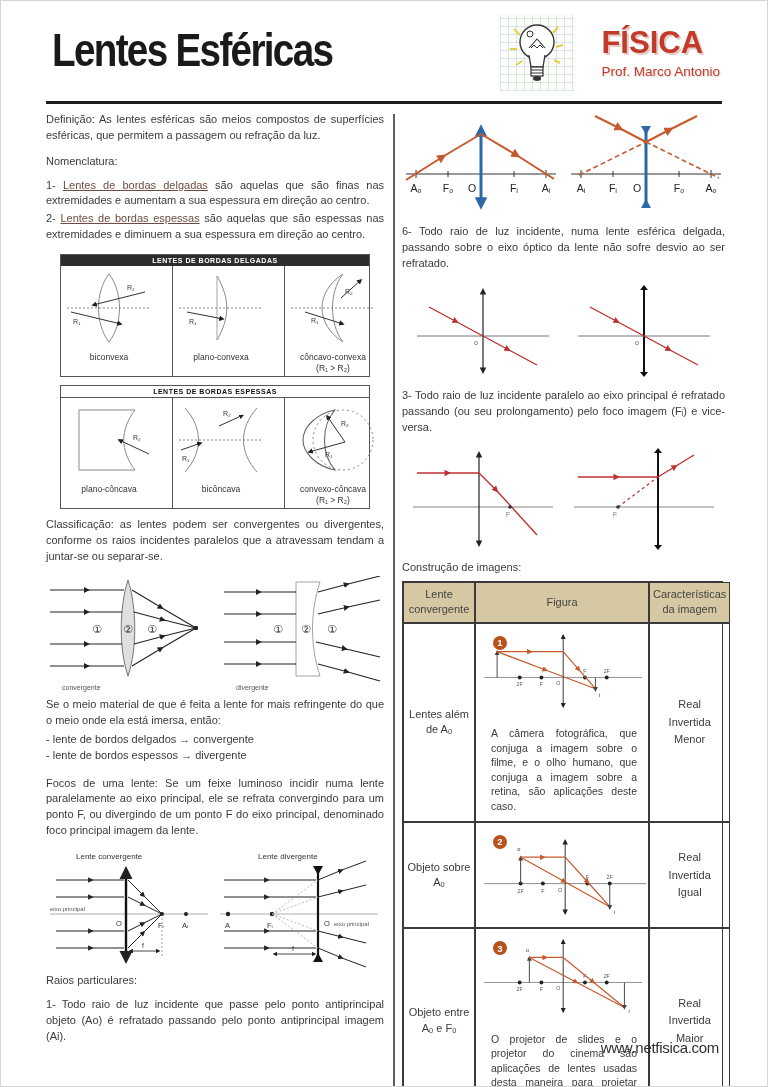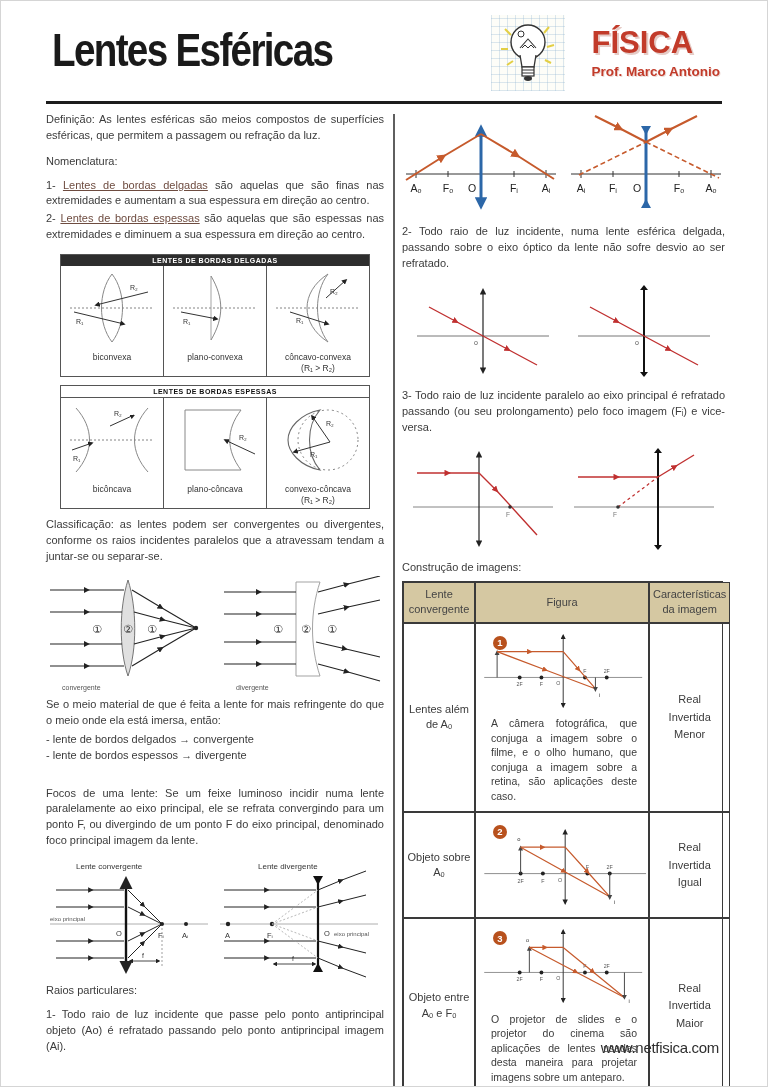--- a/index.html
+++ b/index.html
@@ -11,21 +11,21 @@
   .hdr-title{position:absolute;left:6px;top:8px;font-size:46px;font-weight:bold;color:#1a1a1a;
              letter-spacing:-2px;transform:scaleX(.84);transform-origin:left;white-space:nowrap;}
   .logo{position:absolute;right:0;top:0;display:flex;align-items:center;gap:27px;}
   .bulb-box{width:74px;height:76px;background-color:#fdfdf8;
     background-image:
       repeating-linear-gradient(0deg,rgba(130,170,205,.28) 0 1px,transparent 1px 8px),
       repeating-linear-gradient(90deg,rgba(130,170,205,.28) 0 1px,transparent 1px 8px);}
   .logo-text{text-align:left;padding-right:2px;}
   .fisica{font-size:31px;font-weight:bold;color:#c23b2a;letter-spacing:0;
           text-shadow:2px 2px 0 rgba(160,70,50,.28);line-height:1;}
-  .prof{font-size:13.5px;font-weight:bold;color:#c23b2a;margin-top:6px;text-shadow:1px 1px 0 rgba(160,70,50,.2);}
+  .prof{font-size:13.5px;font-weight:normal;color:#c23b2a;margin-top:6px;text-shadow:1px 1px 0 rgba(160,70,50,.2);}
   .hdr-rule{height:3px;background:#1c1c1c;margin:4px 45px 0 45px;}
   
   .cols{display:flex;align-items:stretch;margin:8px 42px 0 45px;min-height:888px;}
   .col-l{width:338px;flex:none;}
   .vdiv{width:2px;background:#5f5f5f;margin:2px 7px 0 9px;flex:none;}
   .col-r{flex:1;min-width:0;}
   .para{font-size:11px;line-height:1.44;text-align:justify;margin:0 0 11px 0;}
   .head{font-size:11px;margin:0 0 11px 0;}
   .tight{margin-bottom:2px;}
   .ulink{text-decoration:underline;color:#6e4c40;}
@@ -33,35 +33,35 @@
   
   figure{margin:0;}
   .figrow{display:flex;justify-content:space-between;align-items:flex-end;}
   .fig-cap{font-size:7px;color:#555;padding-left:16px;margin-top:-2px;}
   
   .lens-table{border:1.2px solid #555;margin:2px 14px 8px 14px;background:#fff;}
   .lt-title{background:#2d2d2d;color:#fff;font-size:7px;font-weight:bold;text-align:center;
             letter-spacing:.5px;padding:2px 0;}
   .lt-title.light{background:#fff;color:#111;border-bottom:1.2px solid #555;}
   .lt-row{display:flex;}
-  .lt-cell{flex:1;border-right:1px solid #555;text-align:center;padding:2px 0 3px 0;}
+  .lt-cell{flex:1;border-right:1px solid #555;text-align:center;padding:2px 15px 3px 0;}
   .lt-cell:last-child{border-right:none;}
   .lt-cap{font-size:8.5px;color:#333;line-height:1.25;}
   
   .constr{font-size:11px;margin:0 0 8px 0;}
   .ctable{display:grid;grid-template-columns:72px 174px 1fr;border:1.5px solid #3a3a3a;
           margin-right:2px;background:#fff;}
   .ccell{border:0.75px solid #3a3a3a;display:flex;flex-direction:column;align-items:center;justify-content:center;
          text-align:center;font-size:11px;line-height:1.4;padding:4px 3px;box-sizing:border-box;}
   .chead{background:#d5c8a2;color:#444;min-height:36px;}
   .figwrap{position:relative;width:100%;padding:4px 2px 2px 2px;box-sizing:border-box;}
   .badge{position:absolute;left:14px;top:8px;width:14px;height:14px;border-radius:50%;
          background:#b8511d;color:#fff;font-size:9.5px;font-weight:bold;
          display:flex;align-items:center;justify-content:center;}
-  .figcap{font-size:10.5px;line-height:1.38;text-align:justify;margin:2px 6px 2px 10px;color:#3b3b3b;}
+  .figcap{font-size:10.5px;line-height:1.38;text-align:justify;margin:12px 6px 2px 10px;color:#3b3b3b;}
   .charcell div{margin:1px 0;}
   
   .foot{position:absolute;right:48px;bottom:30px;font-size:15px;font-weight:normal;color:#2e2e2e;
         letter-spacing:-.3px;}
   svg text{font-family:"Liberation Sans","DejaVu Sans",sans-serif;}
 </style>
 </head>
 <body>
 
 <svg width="0" height="0" style="position:absolute" aria-hidden="true">
@@ -163,37 +163,37 @@
             <div class="lt-cap">(R₁ &gt; R₂)</div>
           </div>
         </div>
       </figure>
 
       <figure class="lens-table">
         <div class="lt-title light">LENTES DE BORDAS ESPESSAS</div>
         <div class="lt-row">
           <div class="lt-cell">
             <svg viewBox="0 0 96 80" width="96" height="80">
+              <path d="M18 10 H74 C59 30,59 50,74 70 H18 Z" fill="none" stroke="#888" stroke-width="1"></path>
+              <line x1="88" y1="54" x2="58" y2="40" stroke="#333" stroke-width="1" marker-end="url(#m-bk)"></line>
+              <text x="72" y="40" font-size="7" fill="#333">R₂</text>
+            </svg>
+            <div class="lt-cap">plano-côncava</div>
+          </div>
+          <div class="lt-cell">
+            <svg viewBox="0 0 96 80" width="96" height="80">
               <line x1="6" y1="40" x2="90" y2="40" stroke="#666" stroke-width=".8" stroke-dasharray="2,2"></line>
               <path d="M12 8 C30 28,30 52,12 72" fill="none" stroke="#888" stroke-width="1"></path>
               <path d="M84 8 C66 28,66 52,84 72" fill="none" stroke="#888" stroke-width="1"></path>
               <line x1="46" y1="26" x2="70" y2="15" stroke="#333" stroke-width="1" marker-end="url(#m-bk)"></line>
               <line x1="8" y1="50" x2="28" y2="43" stroke="#333" stroke-width="1" marker-end="url(#m-bk)"></line>
               <text x="50" y="16" font-size="7" fill="#333">R₂</text>
               <text x="9" y="61" font-size="7" fill="#333">R₁</text>
             </svg>
             <div class="lt-cap">bicôncava</div>
-          </div>
-          <div class="lt-cell">
-            <svg viewBox="0 0 96 80" width="96" height="80">
-              <path d="M18 10 H74 C59 30,59 50,74 70 H18 Z" fill="none" stroke="#888" stroke-width="1"></path>
-              <line x1="88" y1="54" x2="58" y2="40" stroke="#333" stroke-width="1" marker-end="url(#m-bk)"></line>
-              <text x="72" y="40" font-size="7" fill="#333">R₂</text>
-            </svg>
-            <div class="lt-cap">plano-côncava</div>
           </div>
           <div class="lt-cell">
             <svg viewBox="0 0 96 80" width="96" height="80">
               <circle cx="58" cy="40" r="30" fill="none" stroke="#777" stroke-width=".9" stroke-dasharray="2,3"></circle>
               <path d="M50 10 C30 14,18 28,18 40 C18 52,30 66,50 70 C36 54,36 26,50 10 Z" fill="none" stroke="#666" stroke-width="1.1"></path>
               <line x1="60" y1="42" x2="42" y2="16" stroke="#333" stroke-width="1" marker-end="url(#m-bk)"></line>
               <line x1="60" y1="42" x2="24" y2="52" stroke="#333" stroke-width="1" marker-end="url(#m-bk)"></line>
               <text x="56" y="26" font-size="7" fill="#333">R₂</text>
               <text x="40" y="57" font-size="7" fill="#333">R₁</text>
             </svg>
@@ -240,21 +240,21 @@
               <text x="86" y="57" font-size="11" fill="#333" text-anchor="middle">②</text>
               <text x="112" y="57" font-size="11" fill="#333" text-anchor="middle">①</text>
             </svg>
             <div class="fig-cap">divergente</div>
           </div>
         </div>
       </figure>
 
       <p class="para tight" style="margin-top:6px">Se o meio material de que é feita a lente for mais refringente do que o meio onde ela está imersa, então:</p>
       <div class="liline">- lente de bordos delgados → convergente</div>
-      <div class="liline" style="margin-bottom:22px">- lente de bordos espessos → divergente</div>
+      <div class="liline" style="margin-bottom:12px">- lente de bordos espessos → divergente</div>
 
       <p class="para">Focos de uma lente: Se um feixe luminoso incidir numa lente paralelamente ao eixo principal, ele se refrata convergindo para um ponto F, ou divergindo de um ponto F do eixo principal, denominado foco principal imagem da lente.</p>
 
       <figure>
         <div class="figrow">
           <svg viewBox="0 0 168 124" width="168" height="124">
             <text x="30" y="9" font-size="8" fill="#333">Lente convergente</text>
             <line x1="4" y1="64" x2="162" y2="64" stroke="#999" stroke-width=".8"></line>
             <text x="4" y="61" font-size="6" fill="#555">eixo principal</text>
             <line x1="80" y1="20" x2="80" y2="110" stroke="#111" stroke-width="2.4" marker-start="url(#m-bk)" marker-end="url(#m-bk)"></line>
@@ -345,21 +345,21 @@
             <line x1="79" y1="28" x2="152" y2="64" stroke="#c65a2c" stroke-width="1.6" stroke-dasharray="5,3"></line>
             <text x="14" y="78" font-size="10.5" fill="#222" text-anchor="middle">Aᵢ</text>
             <text x="46" y="78" font-size="10.5" fill="#222" text-anchor="middle">Fᵢ</text>
             <text x="70" y="78" font-size="10.5" fill="#222" text-anchor="middle">O</text>
             <text x="112" y="78" font-size="10.5" fill="#222" text-anchor="middle">Fₒ</text>
             <text x="144" y="78" font-size="10.5" fill="#222" text-anchor="middle">Aₒ</text>
           </svg>
         </div>
       </figure>
 
-      <p class="para">2- Todo raio de luz incidente, numa lente esférica delgada, passando sobre o eixo óptico da lente não sofre desvio ao ser refratado.</p>
+      <p class="para">6- Todo raio de luz incidente, numa lente esférica delgada, passando sobre o eixo óptico da lente não sofre desvio ao ser refratado.</p>
 
       <figure style="margin:4px 0 10px 0">
         <div class="figrow" style="justify-content:space-around">
           <svg viewBox="0 0 140 96" width="140" height="96">
             <line x1="4" y1="54" x2="136" y2="54" stroke="#666" stroke-width=".9"></line>
             <line x1="70" y1="8" x2="70" y2="90" stroke="#222" stroke-width="1.2" marker-start="url(#m-bk)" marker-end="url(#m-bk)"></line>
             <polyline points="16,25 44,40 96,68 124,83" fill="none" stroke="#c03030" stroke-width="1.4" marker-mid="url(#m-rd)"></polyline>
             <text x="61" y="63" font-size="7" fill="#555">o</text>
           </svg>
           <svg viewBox="0 0 140 96" width="140" height="96">

